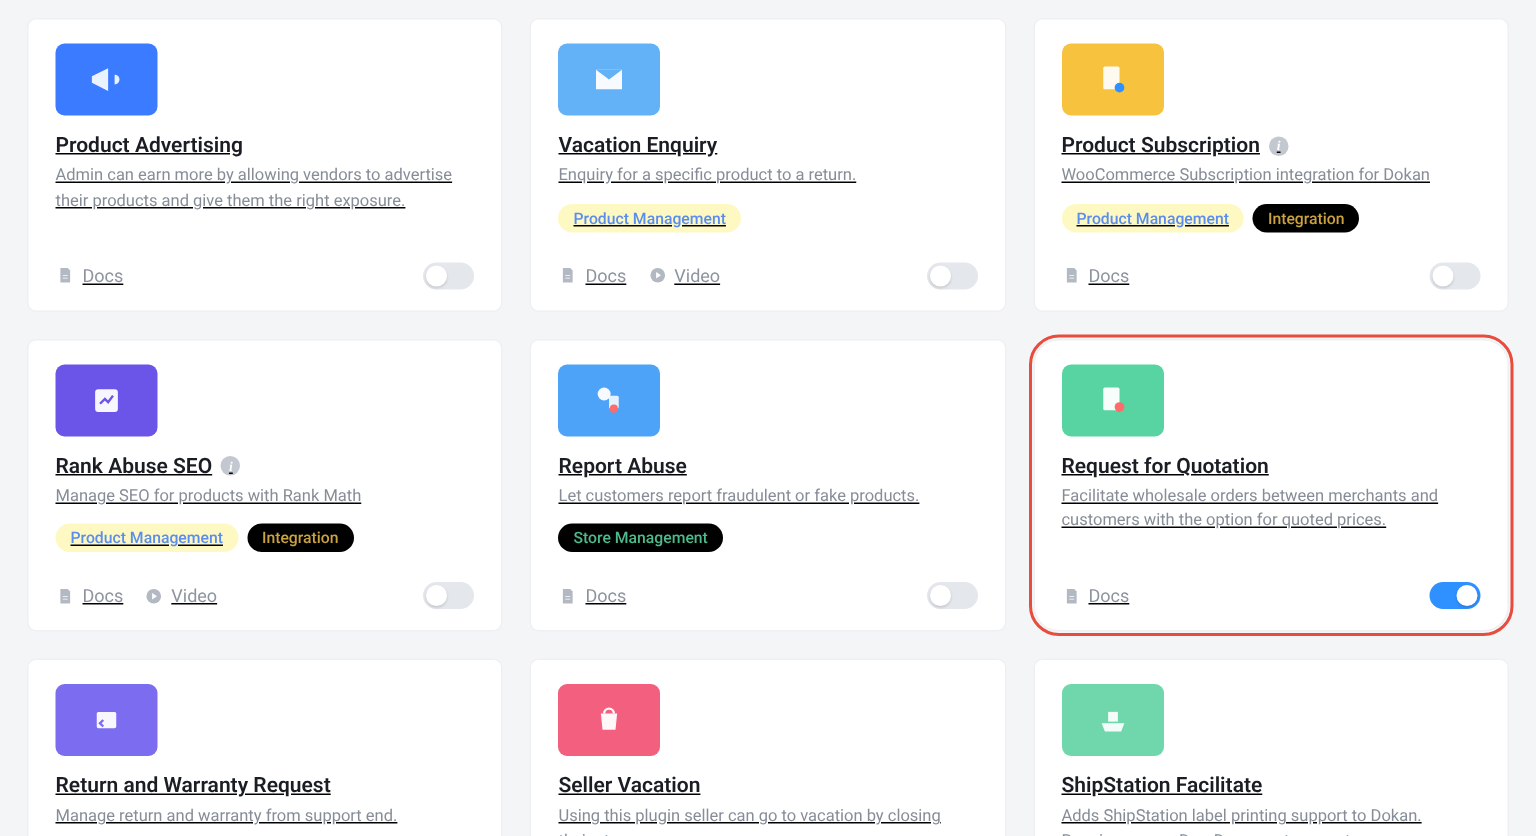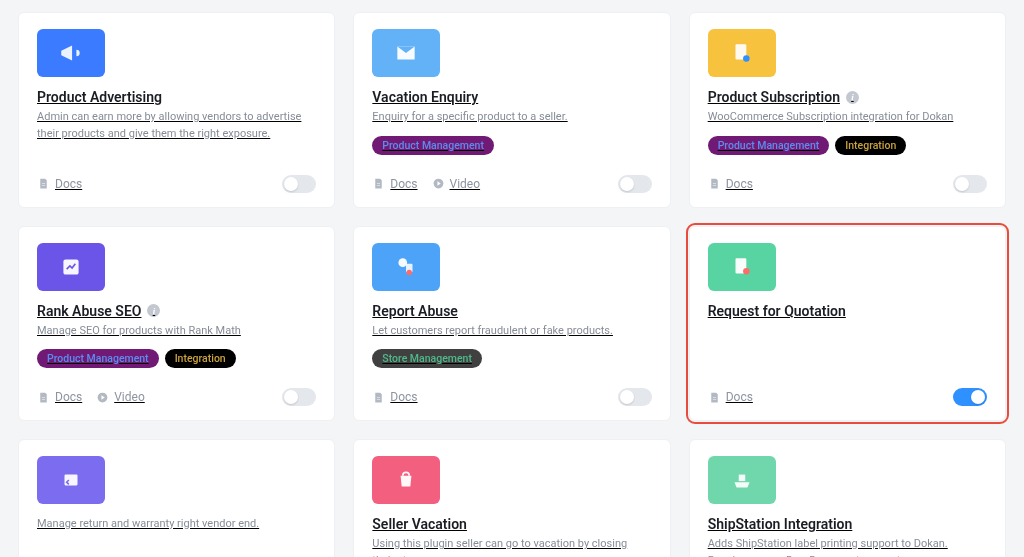--- a/index.html
+++ b/index.html
@@ -21,20 +21,21 @@
     padding: 16px 18px 14px 18px;
     display: flex;
     flex-direction: column;
     position: relative;
     min-height: 190px;
     text-decoration: underline;
   }
   .card.highlight {
     outline: 2px solid #e74c3c;
     outline-offset: 1px;
+    border-radius: 17px;
   }
   .thumb {
     width: 68px;
     height: 48px;
     border-radius: 6px;
     margin-bottom: 12px;
     display: flex;
     align-items: center;
     justify-content: center;
     position: relative;
@@ -75,23 +76,23 @@
     gap: 6px;
     margin-bottom: 10px;
     flex-wrap: wrap;
   }
   .tag {
     font-size: 10.5px;
     padding: 3px 10px;
     border-radius: 10px;
     font-weight: 500;
   }
-  .tag-pm { background: #701a75; color: #5b8def; }
+  .tag-pm { background: #fef9c3; color: #5b8def; }
   .tag-int { background: #000000; color: #caa23f; }
-  .tag-sm { background: #404040; color: #4eb98a; }
+  .tag-sm { background: #000000; color: #4eb98a; }
   .footer {
     margin-top: auto;
     padding-top: 10px;
     display: flex;
     align-items: center;
     justify-content: space-between;
   }
   .footer-links {
     display: flex;
     align-items: center;
@@ -159,21 +160,21 @@
     <div class="card">
       <div class="thumb" style="background: rgb(99, 177, 247);">
         <svg viewBox="0 0 24 24">
           <path fill="rgba(255,255,255,.95)" d="M4 6h16v12H4z"></path>
           <path fill="#63b1f7" d="M4 6l8 6 8-6"></path>
         </svg>
       </div>
       <div class="title-row">
         <div class="title">Vacation Enquiry</div>
       </div>
-      <div class="desc">Enquiry for a specific product to a seller.</div>
+      <div class="desc">Enquiry for a specific product to a return.</div>
       <div class="tags">
         <span class="tag tag-pm">Product Management</span>
       </div>
       <div class="footer">
         <div class="footer-links">
           <span class="flink">
             <svg viewBox="0 0 24 24">
               <path d="M6 3h9l3 3v15H6z"></path>
               <path fill="#fff" d="M9 12h6v1H9zm0 3h6v1H9z"></path>
             </svg>
@@ -286,41 +287,45 @@
     <div class="card highlight">
       <div class="thumb" style="background: rgb(88, 211, 162);">
         <svg viewBox="0 0 24 24">
           <rect x="6" y="4" width="10" height="14" rx="1" fill="rgba(255,255,255,.95)"></rect>
           <circle cx="16" cy="16" r="3" fill="#ff6b6b"></circle>
         </svg>
       </div>
       <div class="title-row">
         <div class="title">Request for Quotation</div>
       </div>
+      <div class="desc">Facilitate wholesale orders between merchants and customers with the option for quoted prices.</div>
       <div class="footer">
         <div class="footer-links">
           <span class="flink">
             <svg viewBox="0 0 24 24">
               <path d="M6 3h9l3 3v15H6z"></path>
               <path fill="#fff" d="M9 12h6v1H9zm0 3h6v1H9z"></path>
             </svg>
             <span>Docs</span>
           </span>
         </div>
         <div class="toggle on"></div>
       </div>
     </div>
     <div class="card short">
       <div class="thumb" style="background: rgb(124, 108, 240);">
         <svg viewBox="0 0 24 24">
           <rect x="6" y="7" width="12" height="10" rx="1" fill="rgba(255,255,255,.95)"></rect>
           <path d="M10 12l-2 2 2 2" stroke="#7c6cf0" stroke-width="1.5" fill="none"></path>
         </svg>
       </div>
-      <div class="desc">Manage return and warranty right vendor end.</div>
+      <div class="title-row">
+        <div class="title">Return and Warranty Request</div>
+      </div>
+      <div class="desc">Manage return and warranty from support end.</div>
     </div>
     <div class="card short">
       <div class="thumb" style="background: rgb(243, 95, 126);">
         <svg viewBox="0 0 24 24">
           <path fill="rgba(255,255,255,.95)" d="M7 8h10l-1 10H8z"></path>
           <path d="M9 8a3 3 0 016 0" stroke="rgba(255,255,255,.95)" stroke-width="1.5" fill="none"></path>
         </svg>
       </div>
       <div class="title-row">
         <div class="title">Seller Vacation</div>
@@ -328,17 +333,17 @@
       <div class="desc">Using this plugin seller can go to vacation by closing their stores.</div>
     </div>
     <div class="card short">
       <div class="thumb" style="background: rgb(111, 215, 171);">
         <svg viewBox="0 0 24 24">
           <path fill="rgba(255,255,255,.92)" d="M5 14h14l-2 5H7z"></path>
           <rect x="9" y="7" width="6" height="6" fill="rgba(255,255,255,.92)"></rect>
         </svg>
       </div>
       <div class="title-row">
-        <div class="title">ShipStation Integration</div>
+        <div class="title">ShipStation Facilitate</div>
       </div>
       <div class="desc">Adds ShipStation label printing support to Dokan. Requires server DomDocument support.</div>
     </div>
   </div>
 
 </body></html>

